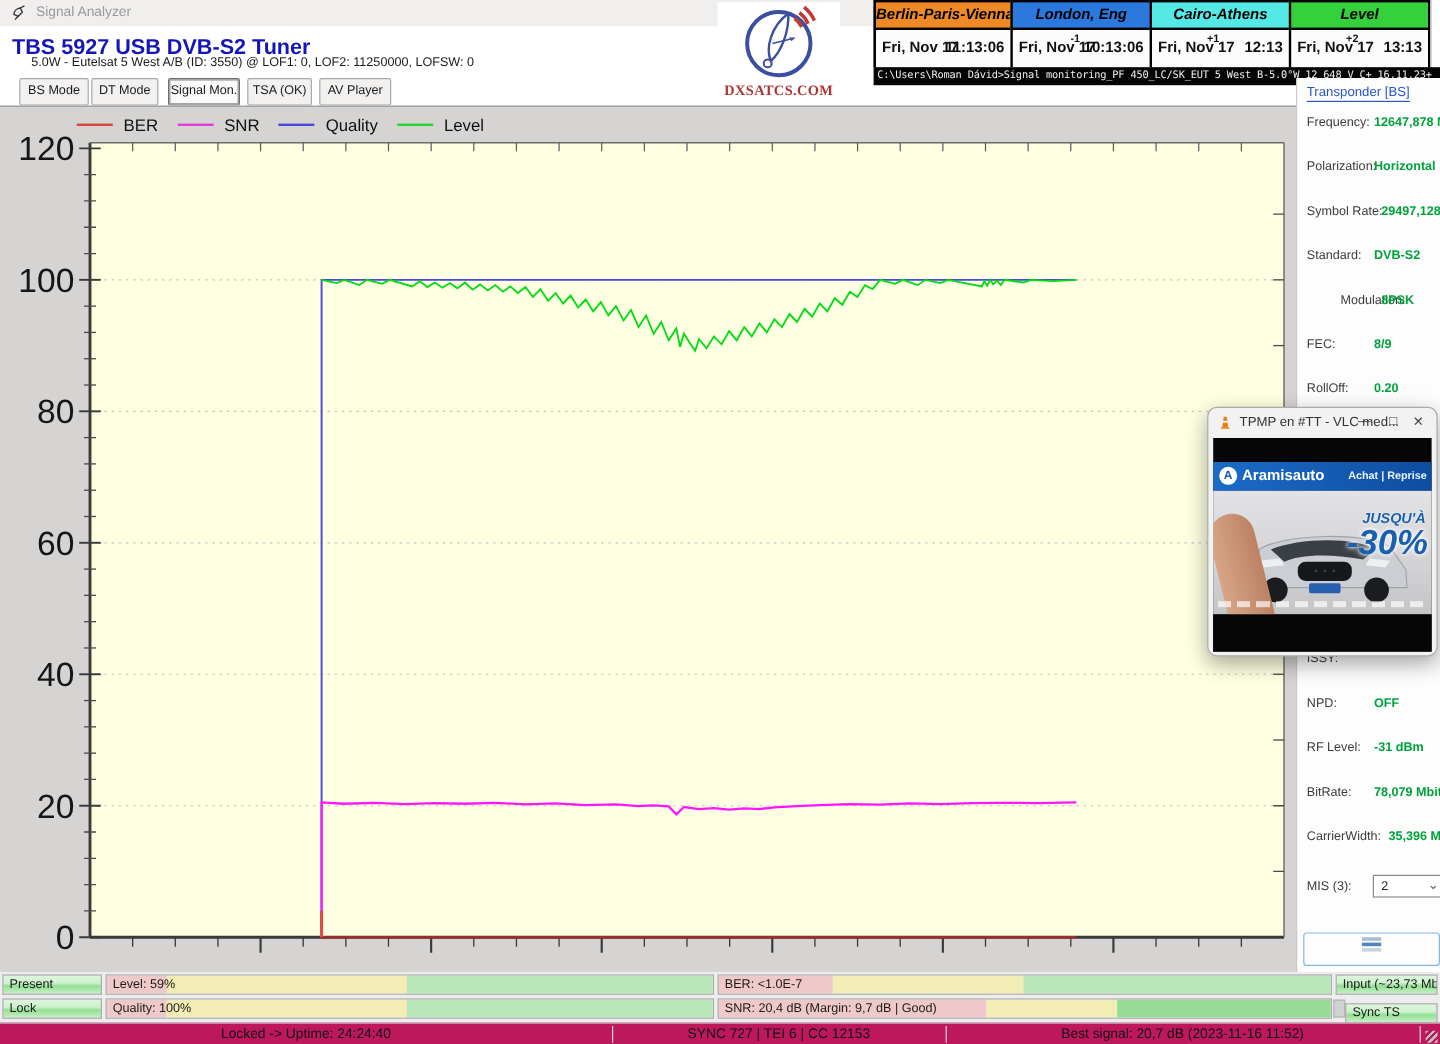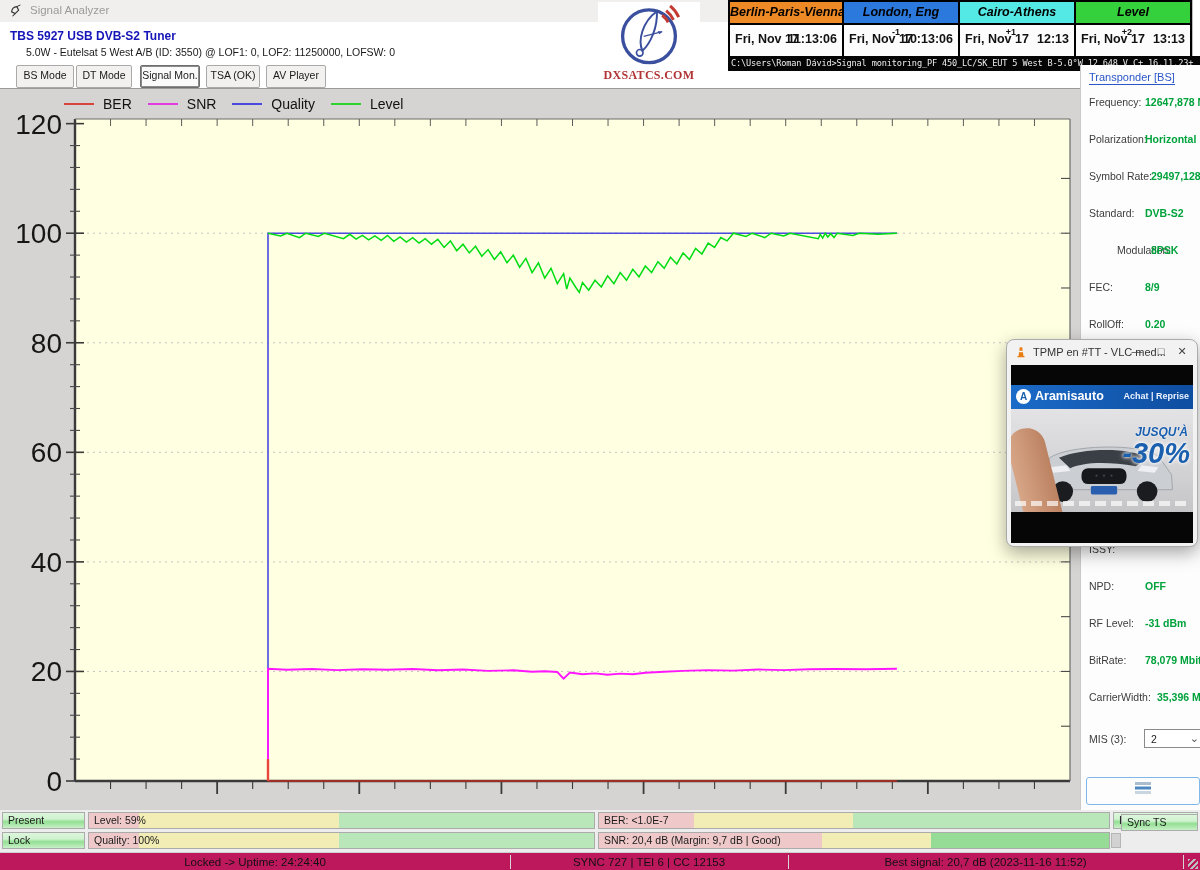--- a/index.html
+++ b/index.html
@@ -6,21 +6,21 @@
     font-family:"Liberation Sans",sans-serif;}
   .abs{position:absolute;}
   #app{position:relative;width:1200px;height:870px;background:#fff;}
 
   
   .titlebar{left:0;top:0;width:1200px;height:22px;background:#F1EFEE;}
   .titlebar .title-text{position:absolute;left:30px;top:4px;font-size:11.5px;color:#9A9A9A;}
   .app-icon{position:absolute;left:9px;top:4px;width:14px;height:14px;}
 
   
-  .tuner-name{left:10px;top:29px;font-size:12px;font-weight:bold;color:#1515B8;}
+  .tuner-name{left:10px;top:29px;font-size:18px;font-weight:bold;color:#1515B8;}
   .tuner-details{left:26px;top:46px;font-size:10.5px;color:#1A1A1A;}
 
   
   .tab{position:absolute;top:65px;height:21px;background:#F2F1F0;border:1px solid #A9A9A9;
        font-size:10.5px;color:#1A1A1A;text-align:center;line-height:19px;border-radius:2px;}
   .tab.active{background:#FAFAFA;border:1px solid #6E6E6E;box-shadow:inset 0 0 0 1px #8A8A8A;}
 
   
   .logo-box{left:598px;top:2px;width:102px;height:82px;background:#fff;text-align:center;}
   .logo-box svg{width:66px;height:66px;display:block;margin:0 auto;}
@@ -462,21 +462,21 @@
       <span class="zone" style="left:250px;right:0;background:#B9E7B9;"></span>
       <span class="bar-text">Quality: 100%</span>
     </div>
     <div class="bar" style="left:598px;top:22px;width:512px;">
       <span class="zone" style="left:0;width:223px;background:#EFC9C9;"></span>
       <span class="zone" style="left:223px;width:109px;background:#F2EDB5;"></span>
       <span class="zone" style="left:332px;right:0;background:#96DC96;"></span>
       <span class="bar-text">SNR: 20,4 dB (Margin: 9,7 dB | Good)</span>
     </div>
     <div class="gray-chip"></div>
-    <div class="bar greenbar" style="left:1121px;top:4px;width:77px;">
+    <div class="bar greenbar" style="left:1121px;top:26px;width:77px;">
       <span class="bar-text">Sync TS</span>
     </div>
   </div>
 
   <div class="abs statusbar">
     <div class="sb-sec" style="left:0;width:510px;">Locked -&gt; Uptime: 24:24:40</div>
     <div class="sb-div" style="left:510px;"></div>
     <div class="sb-sec" style="left:510px;width:278px;">SYNC 727 | TEI 6 | CC 12153</div>
     <div class="sb-div" style="left:788px;"></div>
     <div class="sb-sec" style="left:788px;width:395px;">Best signal: 20,7 dB (2023-11-16 11:52)</div>

